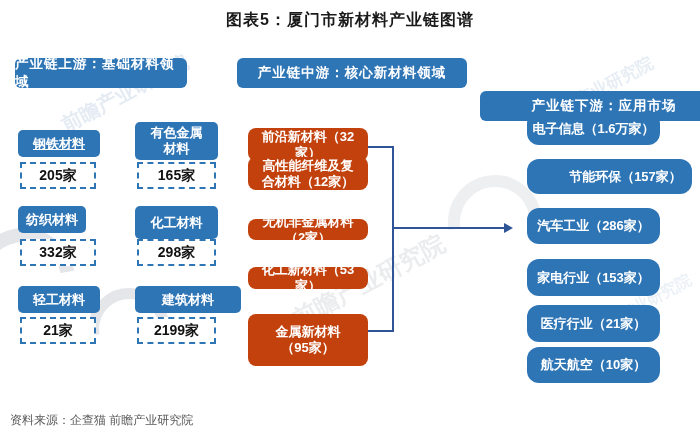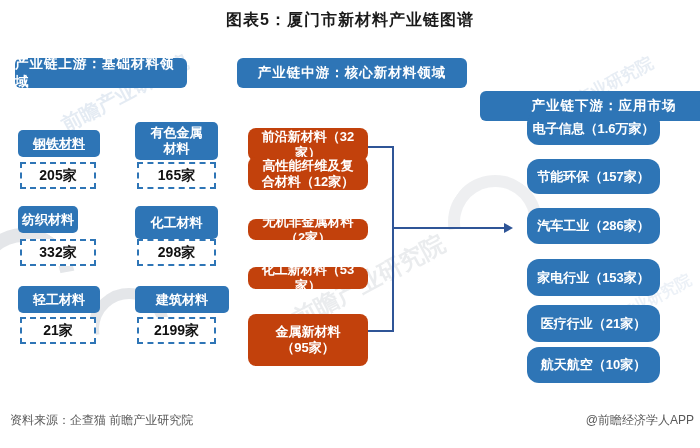--- a/index.html
+++ b/index.html
@@ -14,24 +14,24 @@
        justify-content:center;letter-spacing:1px;}
   .hdr.h1{left:15px;width:172px;}
   .hdr.h2{left:237px;width:230px;}
   .hdr.h3{left:480px;width:248px;margin-top:33px;}
 
   .pill{position:absolute;background:#2E75B6;border-radius:5px;color:#fff;
         font-weight:bold;font-size:13px;display:flex;align-items:center;
         justify-content:center;text-align:center;white-space:pre-line;line-height:16px;}
   .pill.a1{left:18px;top:130px;width:82px;height:27px;text-decoration:underline;}
   .pill.b1{left:135px;top:122px;width:83px;height:38px;}
-  .pill.a2{left:18px;top:206px;width:60px;height:27px;}
+  .pill.a2{left:18px;top:206px;width:68px;height:27px;}
   .pill.b2{left:135px;top:206px;width:83px;height:33px;}
   .pill.a3{left:18px;top:286px;width:82px;height:27px;}
-  .pill.b3{left:135px;top:286px;width:94px;height:27px;}
+  .pill.b3{left:135px;top:286px;width:106px;height:27px;}
 
   .dash{position:absolute;border:2px dashed #2E75B6;background:#fff;color:#111;
         font-weight:bold;font-size:14px;display:flex;align-items:center;
         justify-content:center;box-sizing:border-box;}
   .dash.a1{left:20px;top:162px;width:76px;height:27px;}
   .dash.b1{left:137px;top:162px;width:79px;height:27px;}
   .dash.a2{left:20px;top:239px;width:76px;height:27px;}
   .dash.b2{left:137px;top:239px;width:79px;height:27px;}
   .dash.a3{left:20px;top:317px;width:76px;height:27px;}
   .dash.b3{left:137px;top:317px;width:79px;height:27px;}
@@ -42,21 +42,21 @@
   .mbox.m1{top:128px;height:33px;}
   .mbox.m2{top:157px;height:33px;}
   .mbox.m3{top:219px;height:21px;}
   .mbox.m4{top:267px;height:22px;}
   .mbox.m5{top:314px;height:52px;}
 
   .rbox{position:absolute;left:527px;width:133px;background:#2E75B6;border-radius:12px;
         color:#fff;font-weight:bold;font-size:13px;display:flex;align-items:center;
         justify-content:center;white-space:nowrap;}
   .rbox.r1{top:112px;height:33px;}
-  .rbox.r2{top:159px;height:35px;}
+  .rbox.r2{top:159px;height:35px;padding-left:32px;}
   .rbox.r3{top:208px;height:36px;}
   .rbox.r4{top:259px;height:37px;text-align:center;}
   .rbox.r5{top:305px;height:37px;}
   .rbox.r6{top:347px;height:36px;}
 
   .cl{position:absolute;background:#2F5597;}
   .cl.stub-top{left:368px;top:146px;width:26px;height:2px;}
   .cl.vline{left:392px;top:146px;width:2px;height:186px;}
   .cl.stub-bot{left:368px;top:330px;width:26px;height:2px;}
   .cl.shaft{left:392px;top:227px;width:114px;height:2px;}
@@ -133,15 +133,14 @@
   <div class="ahead"></div>
 
   <div class="rbox r1">电子信息（1.6万家）</div>
   <div class="rbox r2">节能环保（157家）</div>
   <div class="rbox r3">汽车工业（286家）</div>
   <div class="rbox r4">家电行业（153家）</div>
   <div class="rbox r5">医疗行业（21家）</div>
   <div class="rbox r6">航天航空（10家）</div>
 
   <div class="src">资料来源：企查猫 前瞻产业研究院</div>
-  <div class="credit">@前瞻经济学人APP</div>
 
 </div>
 
 </body></html>

